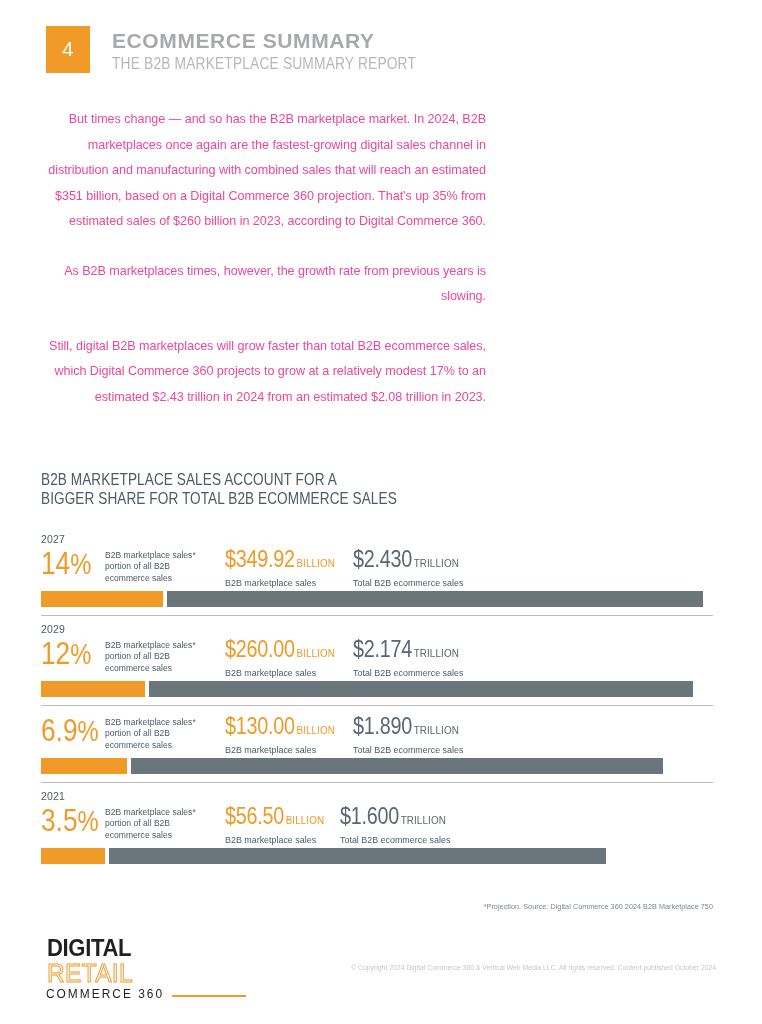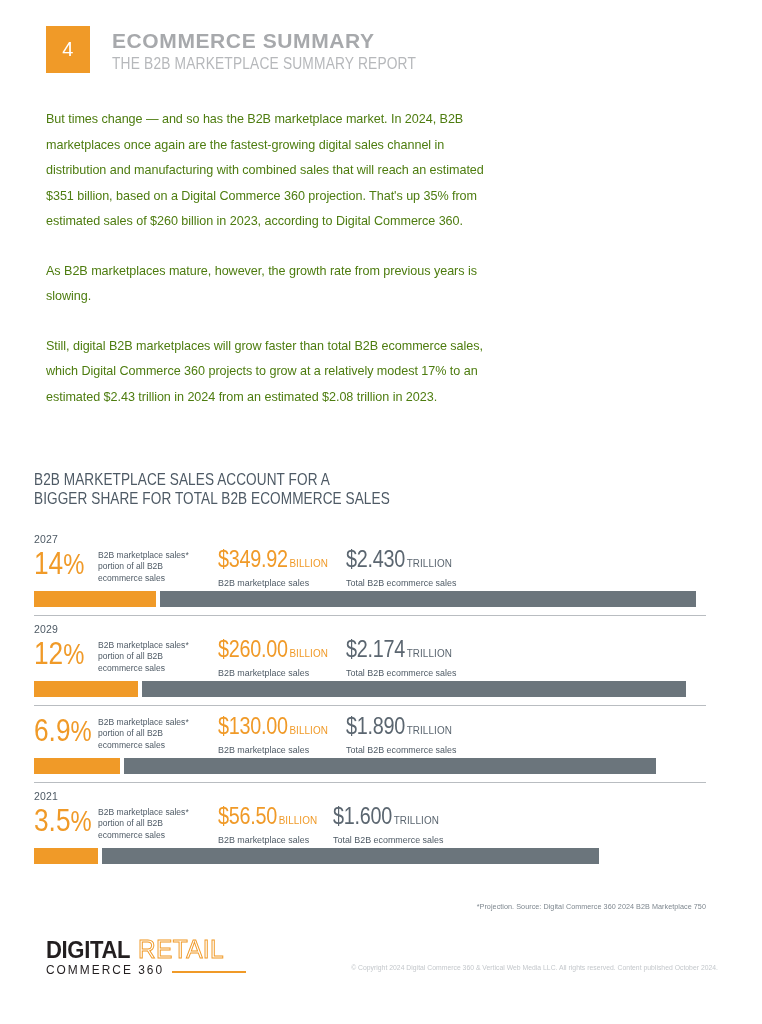--- a/index.html
+++ b/index.html
@@ -73,31 +73,32 @@
   
   .body-copy {
     position: absolute;
     left: 46px;
     top: 107px;
     width: 440px;
   }
   .para {
     font-size: 12.6px;
     line-height: 25.5px;
-    color: #4d7c0f;
+    color: #ec4899;
     letter-spacing: -0.05px;
     margin: 0 0 24px 0;
     font-family: "Liberation Sans", sans-serif;
+    text-align: right;
   }
   .para:last-child { margin-bottom: 0; }
 
   
   .chart {
     position: absolute;
-    left: 34px;
+    left: 41px;
     top: 470px;
     width: 672px;
   }
   .chart-title {
     font-size: 17px;
     color: #4e5a65;
     line-height: 19px;
     letter-spacing: 0.1px;
     transform: scaleX(0.80);
     transform-origin: left top;
@@ -220,20 +221,21 @@
   .footer-logo {
     position: absolute;
     left: 46px;
     top: 936px;
     width: 200px;
   }
   .logo-row1 {
     display: flex;
     align-items: baseline;
     line-height: 1;
+    flex-direction: column;
   }
   .logo-digital {
     font-size: 24px;
     font-weight: bold;
     color: #231f20;
     letter-spacing: -0.4px;
     transform: scaleX(0.92);
     transform-origin: left bottom;
     font-family: "Liberation Sans", sans-serif;
   }
@@ -292,21 +294,21 @@
       <span>4</span>
     </div>
     <div class="header-titles">
       <div class="header-title">ECOMMERCE SUMMARY</div>
       <div class="header-subtitle">THE B2B MARKETPLACE SUMMARY REPORT</div>
     </div>
   </div>
 
   <div class="body-copy">
     <p class="para">But times change — and so has the B2B marketplace market. In 2024, B2B marketplaces once again are the fastest-growing digital sales channel in distribution and manufacturing with combined sales that will reach an estimated $351 billion, based on a Digital Commerce 360 projection. That's up 35% from estimated sales of $260 billion in 2023, according to Digital Commerce 360.</p>
-    <p class="para">As B2B marketplaces mature, however, the growth rate from previous years is slowing.</p>
+    <p class="para">As B2B marketplaces times, however, the growth rate from previous years is slowing.</p>
     <p class="para">Still,  digital B2B marketplaces will grow faster than total B2B ecommerce sales, which Digital Commerce 360 projects to grow at a relatively modest 17% to an estimated $2.43 trillion in 2024 from an estimated $2.08 trillion in 2023.</p>
   </div>
 
   <div class="chart">
     <div class="chart-title">
       <div>B2B MARKETPLACE SALES ACCOUNT FOR A</div>
       <div>BIGGER SHARE FOR TOTAL B2B ECOMMERCE SALES</div>
     </div>
 
     <div class="rows">

